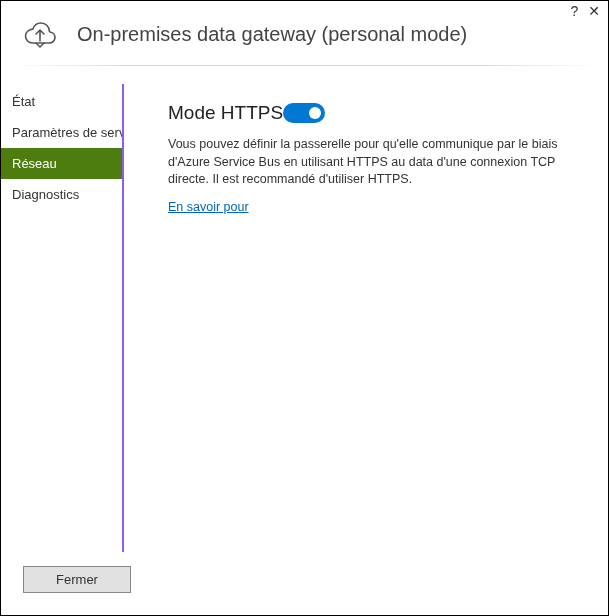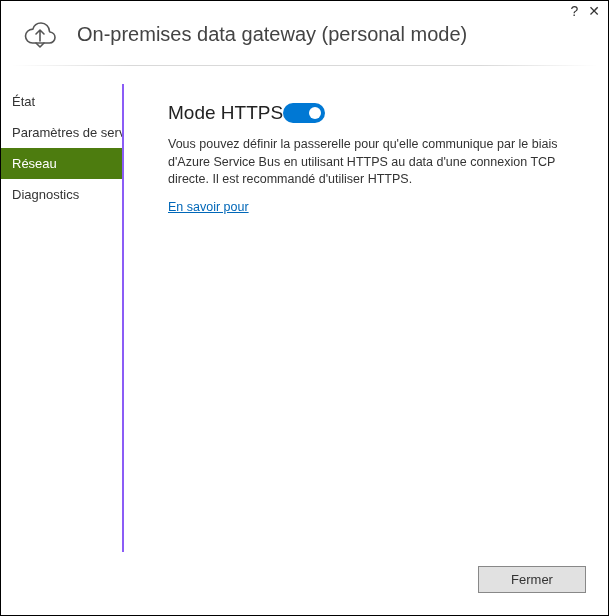--- a/index.html
+++ b/index.html
@@ -115,21 +115,20 @@
   }
   .link {
     font-size: 12.5px;
     color: #0067b8;
     text-decoration: underline;
     cursor: pointer;
   }
   .footer {
     flex: 0 0 auto;
     display: flex;
-    justify-content: flex-end;
     padding: 14px 22px 22px 22px;
   }
   .btn {
     min-width: 108px;
     padding: 5px 14px;
     font-size: 13px;
     background: #e1e1e1;
     border: 1px solid #888;
     color: #333;
     cursor: pointer;

